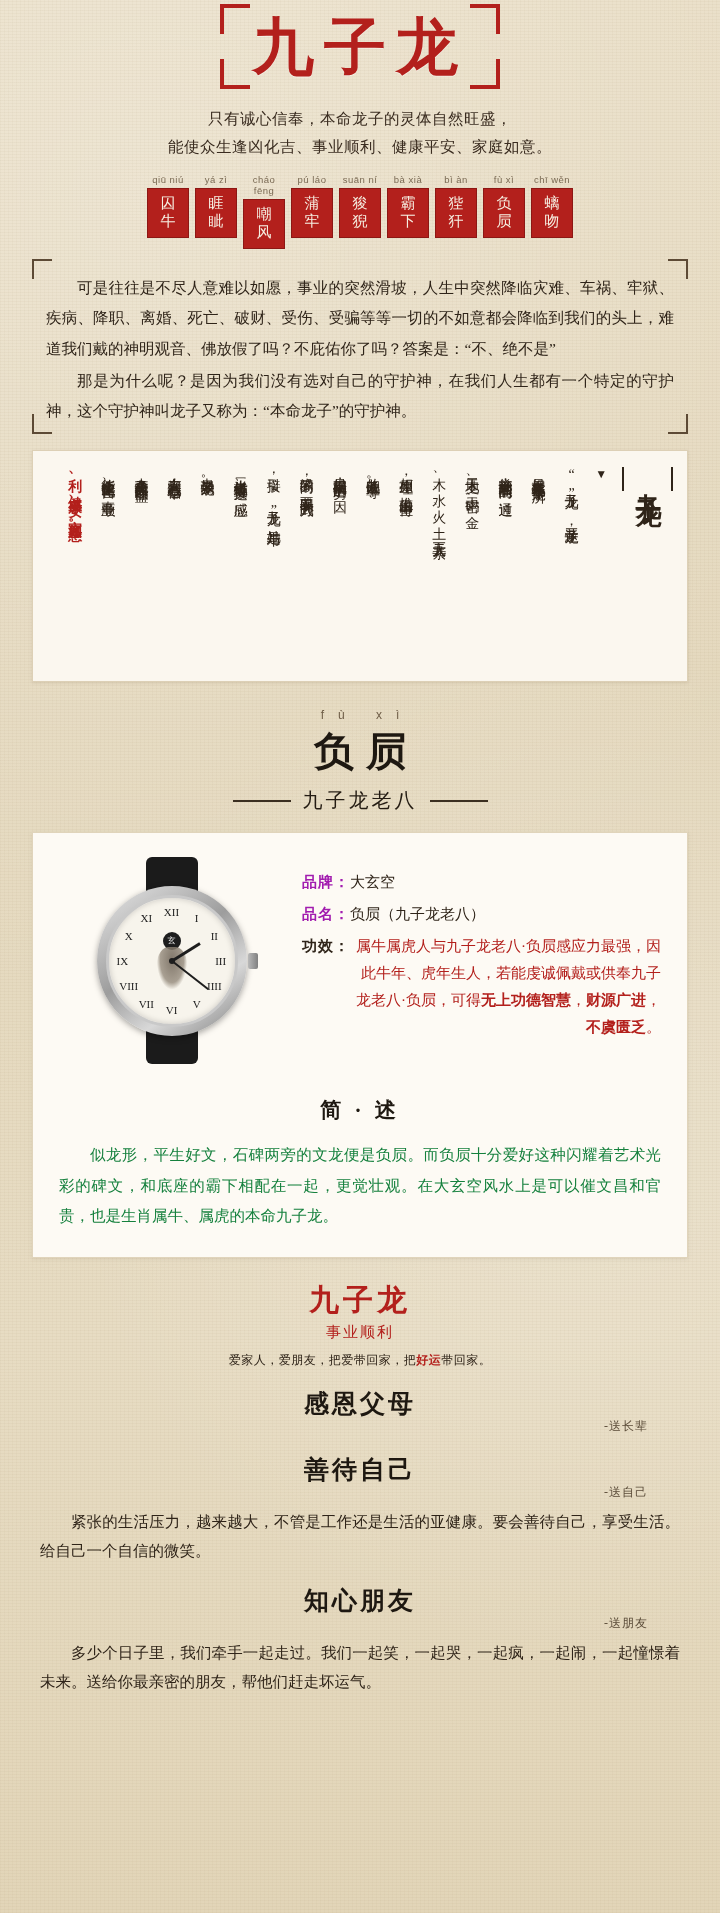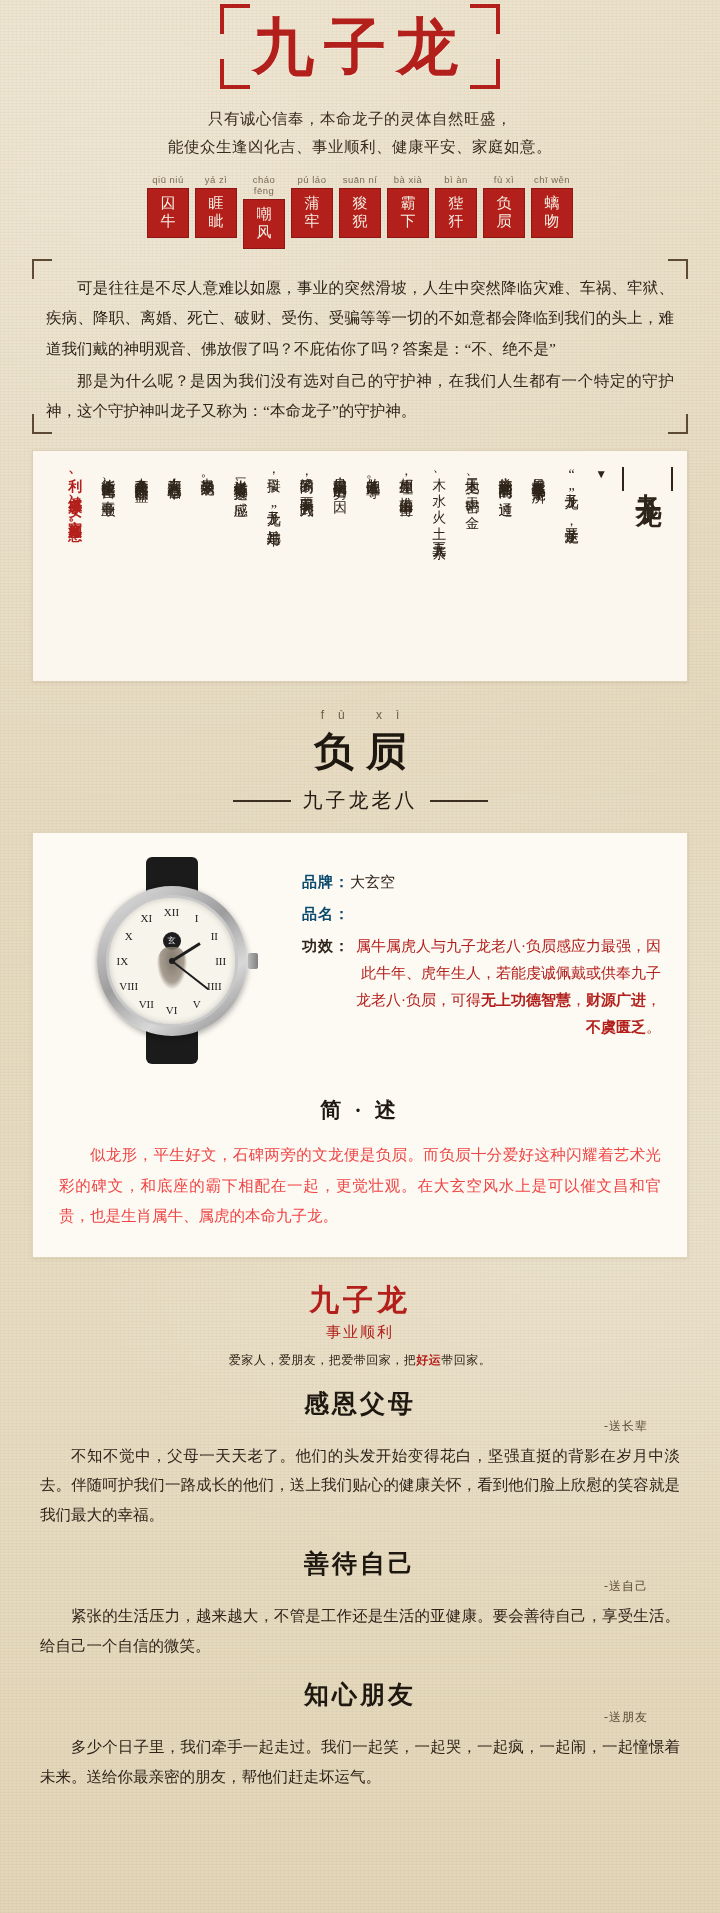--- a/index.html
+++ b/index.html
@@ -337,21 +337,21 @@
   }
   .spec-row {
     display: flex;
     font-size: 15px;
     line-height: 1.85;
     margin-bottom: 4px;
   }
   .spec-label {
     flex: 0 0 auto;
     font-weight: bold;
-    color: #0c4a6e;
+    color: #a21caf;
     letter-spacing: 1px;
   }
   .spec-val {
     flex: 1;
     color: #2f2419;
   }
   .spec-row.func .spec-val {
     color: #b3201c;
     line-height: 1.8;
     text-align: right;
@@ -364,21 +364,21 @@
     font-size: 21px;
     letter-spacing: 4px;
     color: #1e1811;
     margin: 28px 0 10px;
     font-weight: bold;
   }
   .brief-text {
     font-size: 15.5px;
     line-height: 1.95;
     text-indent: 2em;
-    color: #ef4444;
+    color: #15803d;
     text-align: justify;
     margin-top: 16px;
   }
 
   
   .greet {
     margin: 22px 32px 0;
     text-align: center;
   }
   .greet-title {
@@ -582,41 +582,41 @@
         </div>
       </div>
 
       <div class="spec">
         <div class="spec-row">
           <span class="spec-label">品牌：</span>
           <span class="spec-val">大玄空</span>
         </div>
         <div class="spec-row">
           <span class="spec-label">品名：</span>
+          <span class="spec-val">负屃（九子龙老八）</span>
         </div>
         <div class="spec-row func">
           <span class="spec-label dark">功效：</span>
           <span class="spec-val"><span>属牛属虎人与九子龙老八·负屃感应力最强，因此牛年、虎年生人，若能虔诚佩戴或供奉九子龙老八·负屃，可得</span><span class="hl">无上功德智慧</span><span>，</span><span class="hl">财源广进</span><span>，</span><span class="hl">不虞匮乏</span><span>。</span></span>
         </div>
       </div>
     </div>
 
     <div class="brief-title">简 · 述</div>
     <div class="brief-text">似龙形，平生好文，石碑两旁的文龙便是负屃。而负屃十分爱好这种闪耀着艺术光彩的碑文，和底座的霸下相配在一起，更觉壮观。在大玄空风水上是可以催文昌和官贵，也是生肖属牛、属虎的本命九子龙。</div>
   </div>
 
   <div class="greet">
     <div class="greet-title">九子龙</div>
     <div class="greet-sub">事业顺利</div>
     <div class="greet-line"><span>爱家人，爱朋友，把爱带回家，把</span><span class="hl">好运</span><span>带回家。</span></div>
 
     <div class="blk">
       <div class="blk-title">感恩父母</div>
       <div class="blk-from">-送长辈</div>
-      <div class="blk-body">不知不觉中，父母一天天老了。他们的头发开始变得花白，坚强直挺的背影在岁月中淡去。伴随呵护我们一路成长的他们，送上我们贴心的健康关怀，看到他们脸上欣慰的笑容就是我们最大的幸福。</div>
     </div>
 
     <div class="blk">
       <div class="blk-title">善待自己</div>
       <div class="blk-from">-送自己</div>
       <div class="blk-body">紧张的生活压力，越来越大，不管是工作还是生活的亚健康。要会善待自己，享受生活。给自己一个自信的微笑。</div>
     </div>
 
     <div class="blk">
       <div class="blk-title">知心朋友</div>

